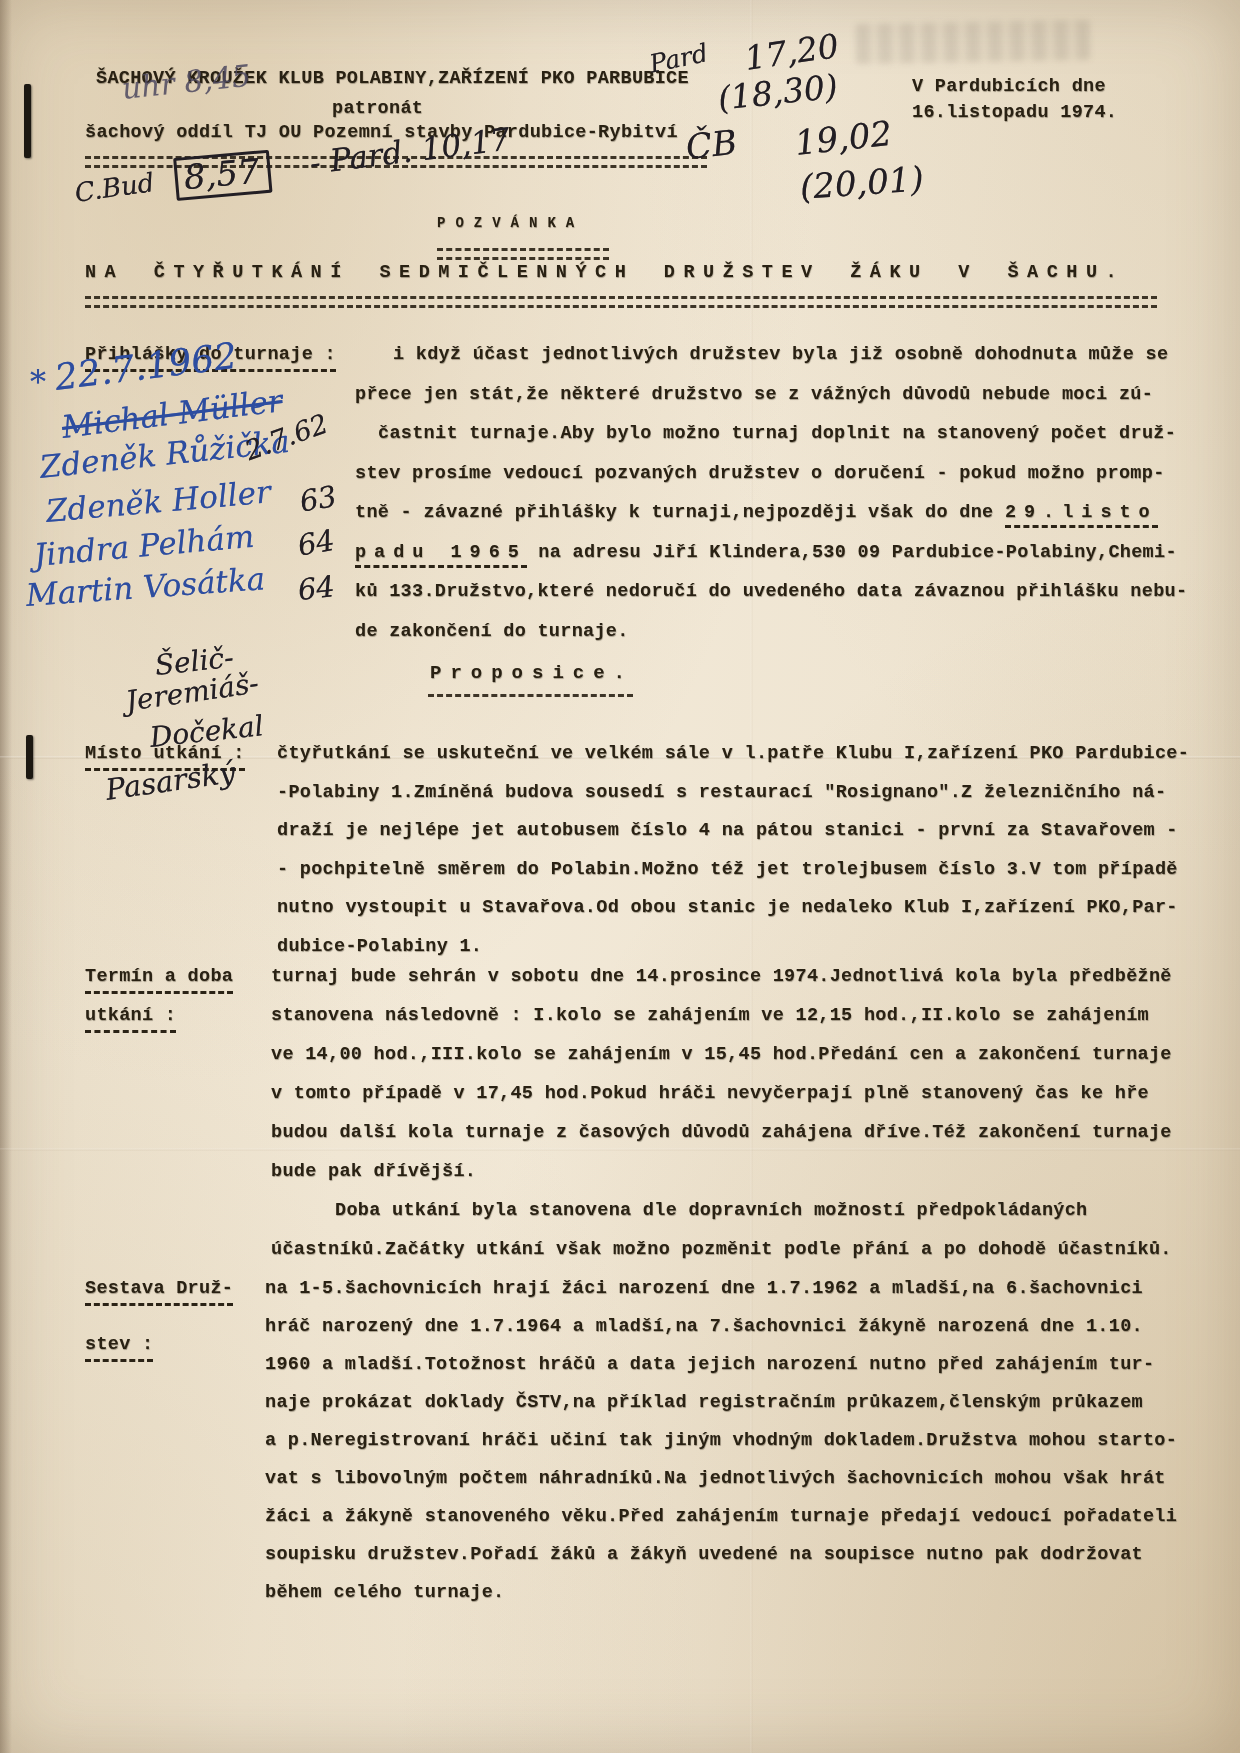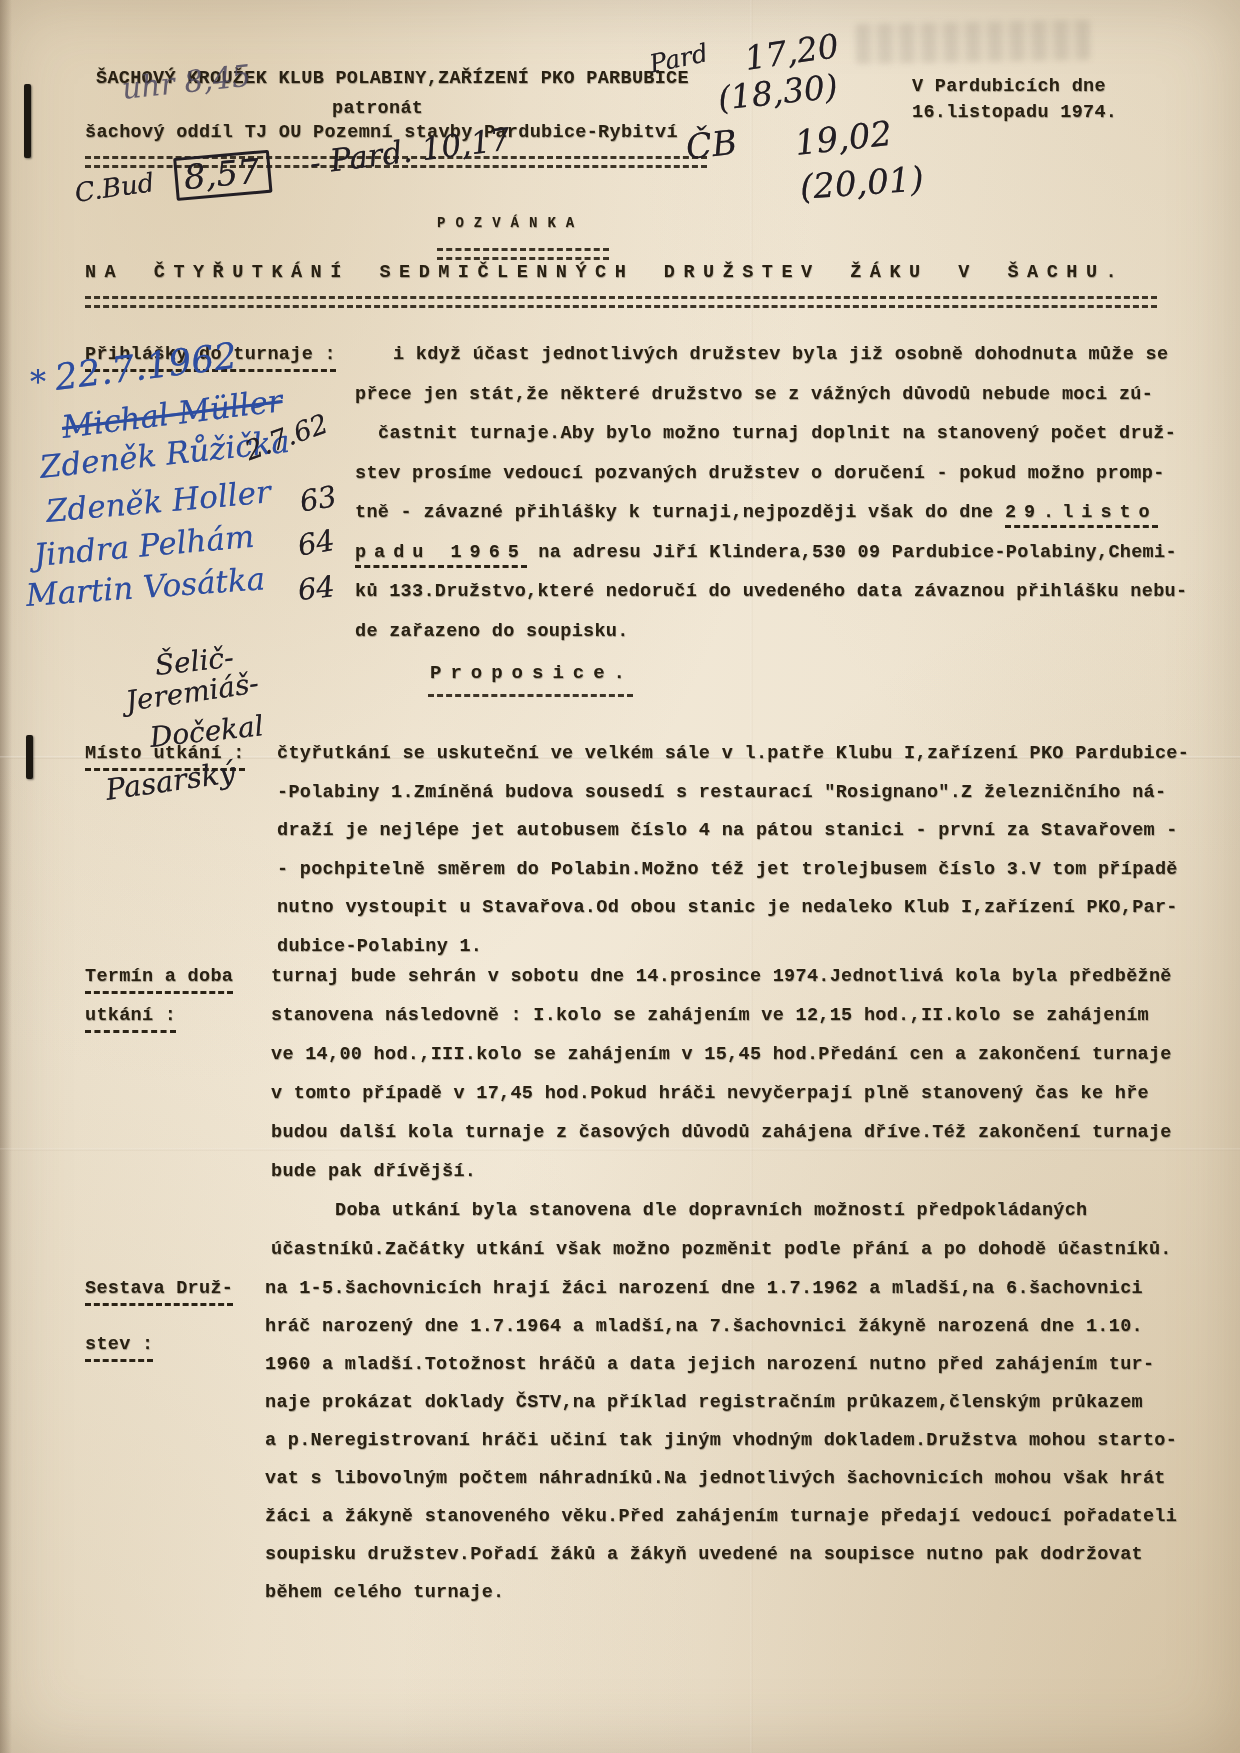--- a/index.html
+++ b/index.html
@@ -78,21 +78,21 @@
   <div class="rule" style="left:428px;top:694px;width:205px;"></div>
 
 <div class="typed" style="left: 85px; top: 344px;"><span class="dash-u">Přihlášky do turnaje :</span></div>
     <div class="typed" style="left: 393px; top: 344px;">i když účast jednotlivých družstev byla již osobně dohodnuta může se</div>
     <div class="typed" style="left: 355px; top: 383.5px;">přece jen stát,že některé družstvo se z vážných důvodů nebude moci zú-</div>
     <div class="typed" style="left: 355px; top: 423px; margin-left: 23px;">častnit turnaje.Aby bylo možno turnaj doplnit na stanovený počet druž-</div>
     <div class="typed" style="left: 355px; top: 462.5px;">stev prosíme vedoucí pozvaných družstev o doručení - pokud možno promp-</div>
     <div class="typed" style="left: 355px; top: 502px;"><span>tně - závazné přihlášky k turnaji,nejpozději však do dne </span><span class="em-date">29.listo</span></div>
     <div class="typed" style="left: 355px; top: 541.5px;"><span class="em-date">padu 1965</span><span> na adresu Jiří Klindera,530 09 Pardubice-Polabiny,Chemi-</span></div>
     <div class="typed" style="left: 355px; top: 581px;">ků 133.Družstvo,které nedoručí do uvedeného data závaznou přihlášku nebu-</div>
-    <div class="typed" style="left: 355px; top: 620.5px;">de zařazeno do soupisku.</div>
+    <div class="typed" style="left: 355px; top: 620.5px;">de zakončení do turnaje.</div>
     <div class="typed" style="left: 85px; top: 743px;"><span class="dash-u">Místo utkání :</span></div>
     <div class="typed" style="left: 277px; top: 743px;">čtyřutkání se uskuteční ve velkém sále v l.patře Klubu I,zařízení PKO Pardubice-</div>
     <div class="typed" style="left: 277px; top: 781.5px;">-Polabiny 1.Zmíněná budova sousedí s restaurací "Rosignano".Z železničního ná-</div>
     <div class="typed" style="left: 277px; top: 820px;">draží je nejlépe jet autobusem číslo 4 na pátou stanici - první za Stavařovem -</div>
     <div class="typed" style="left: 277px; top: 858.5px;">- pochpitelně směrem do Polabin.Možno též jet trolejbusem číslo 3.V tom případě</div>
     <div class="typed" style="left: 277px; top: 897px;">nutno vystoupit u Stavařova.Od obou stanic je nedaleko Klub I,zařízení PKO,Par-</div>
     <div class="typed" style="left: 277px; top: 935.5px;">dubice-Polabiny 1.</div>
     <div class="typed" style="left: 85px; top: 966px;"><span class="dash-u">Termín a doba</span></div>
     <div class="typed" style="left: 85px; top: 1005px;"><span class="dash-u">utkání :</span></div>
     <div class="typed" style="left: 271px; top: 966px;">turnaj bude sehrán v sobotu dne 14.prosince 1974.Jednotlivá kola byla předběžně</div>

